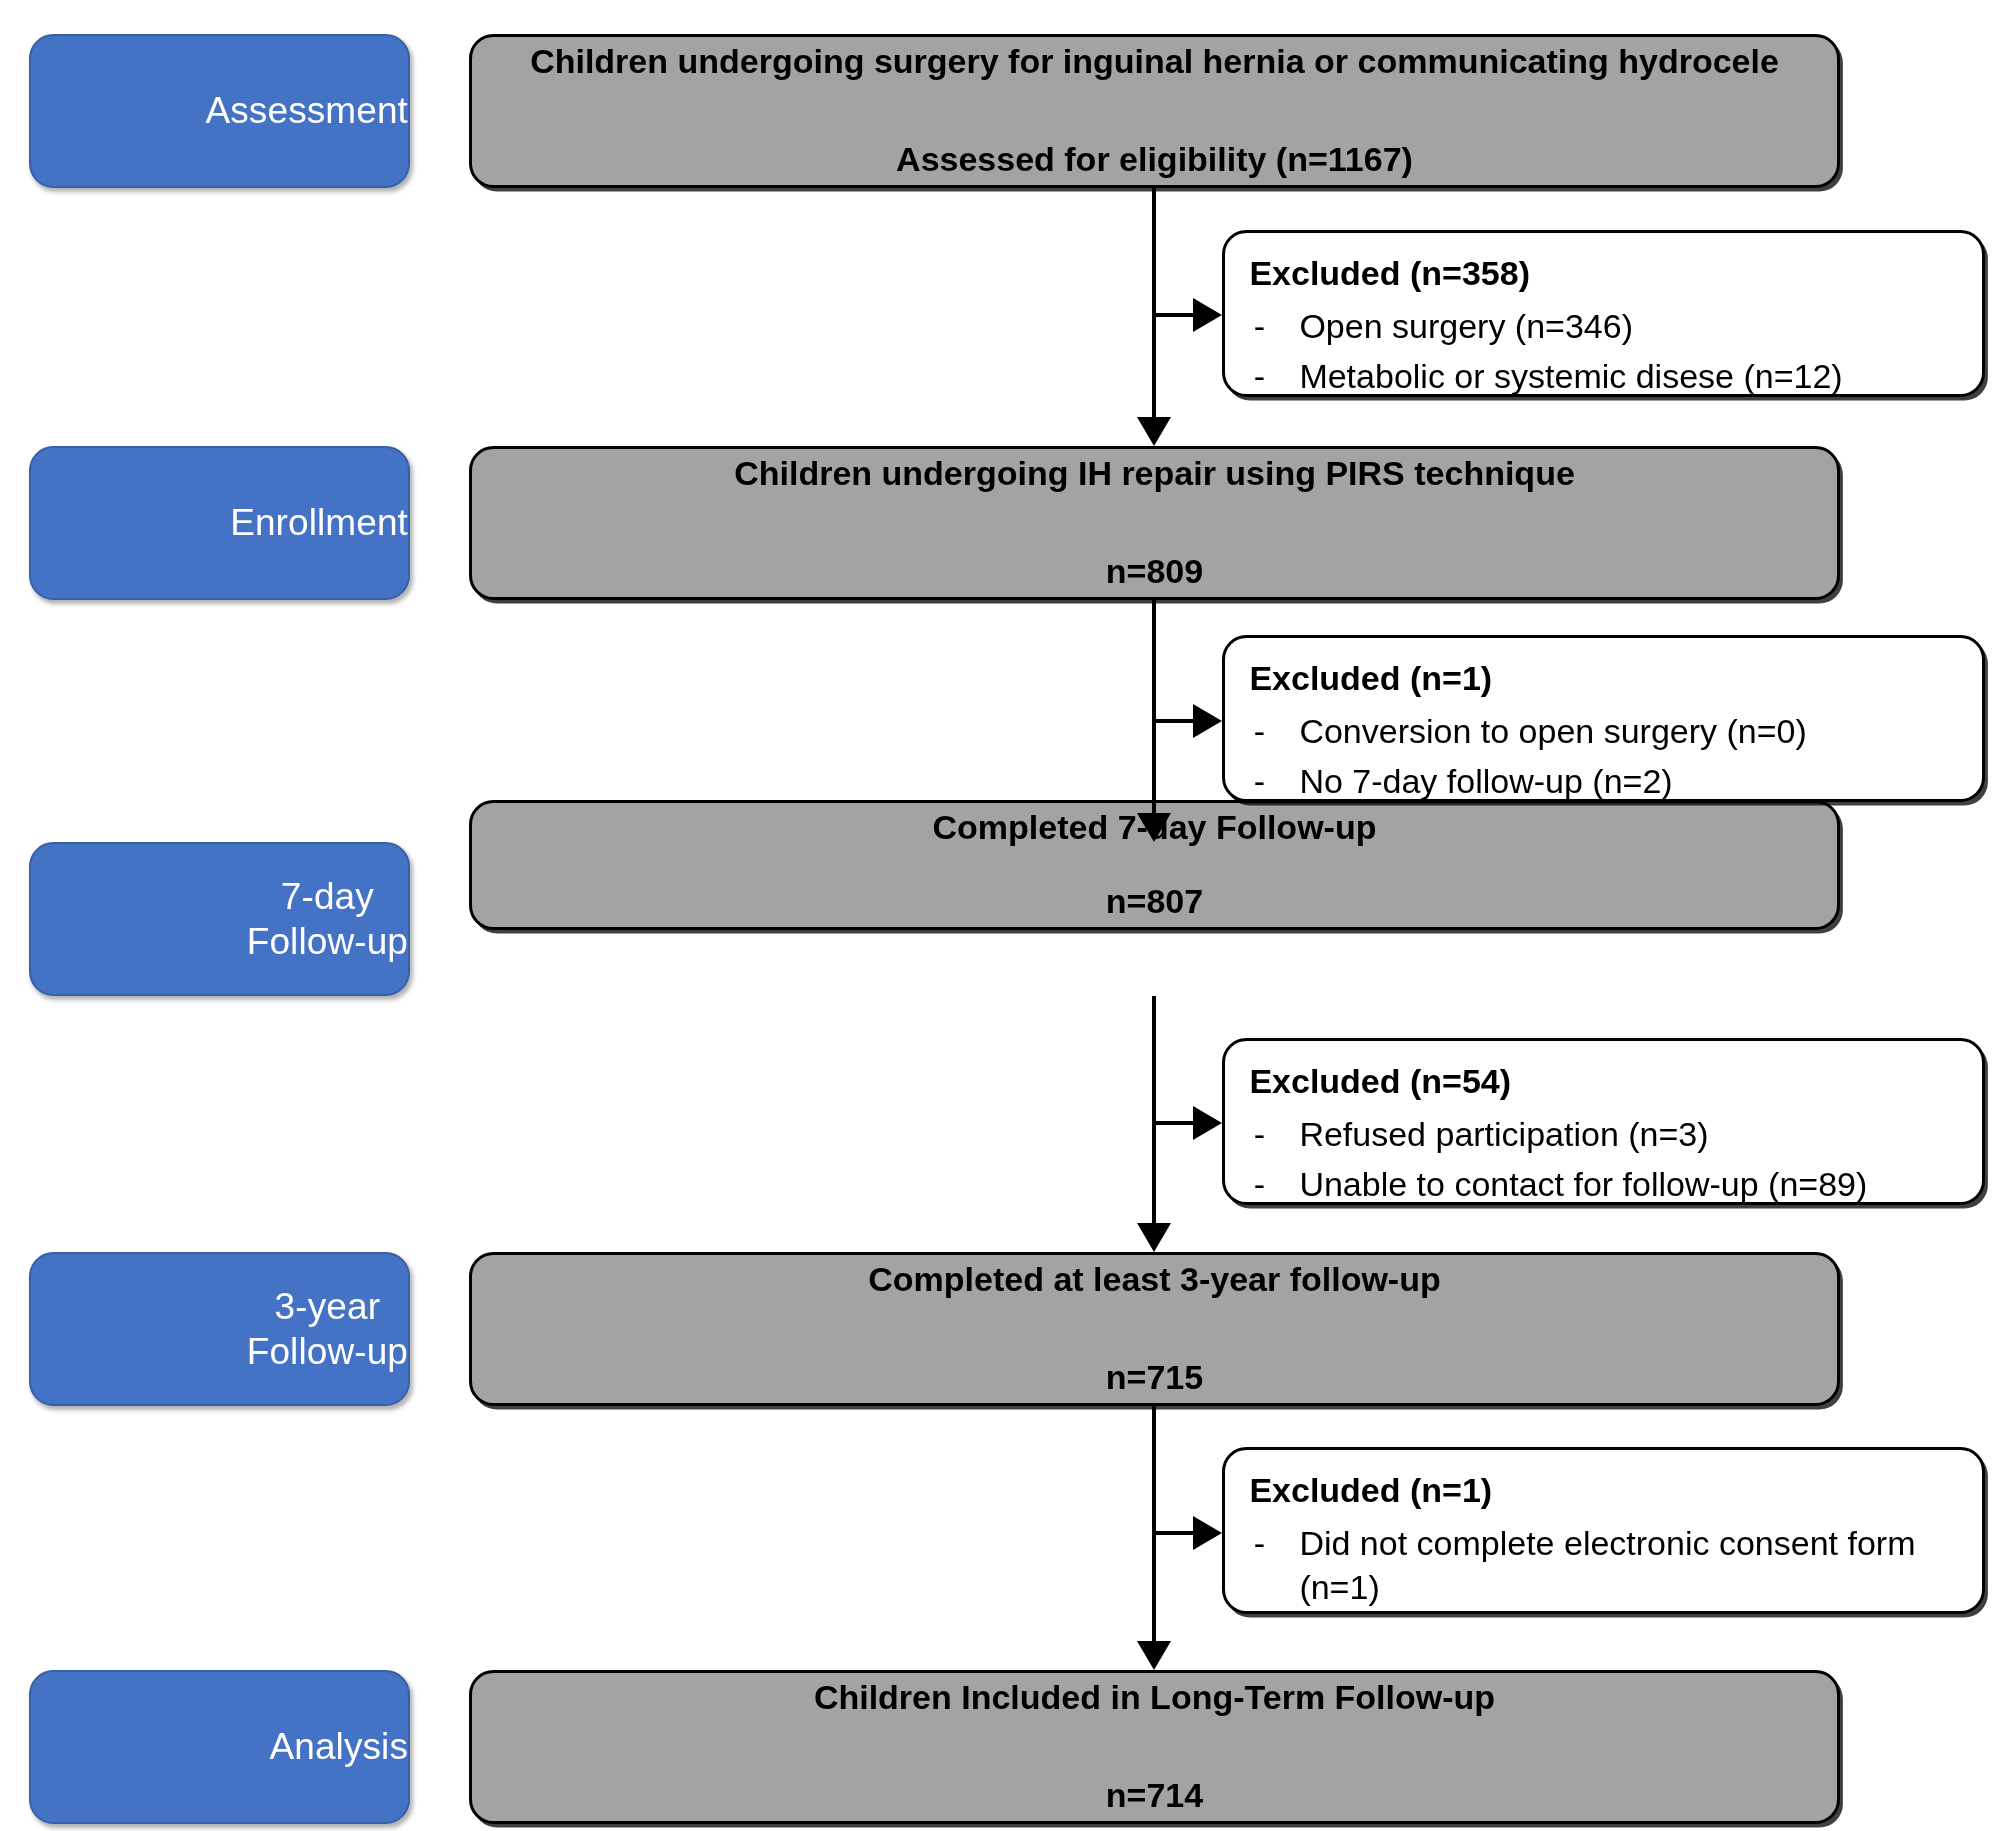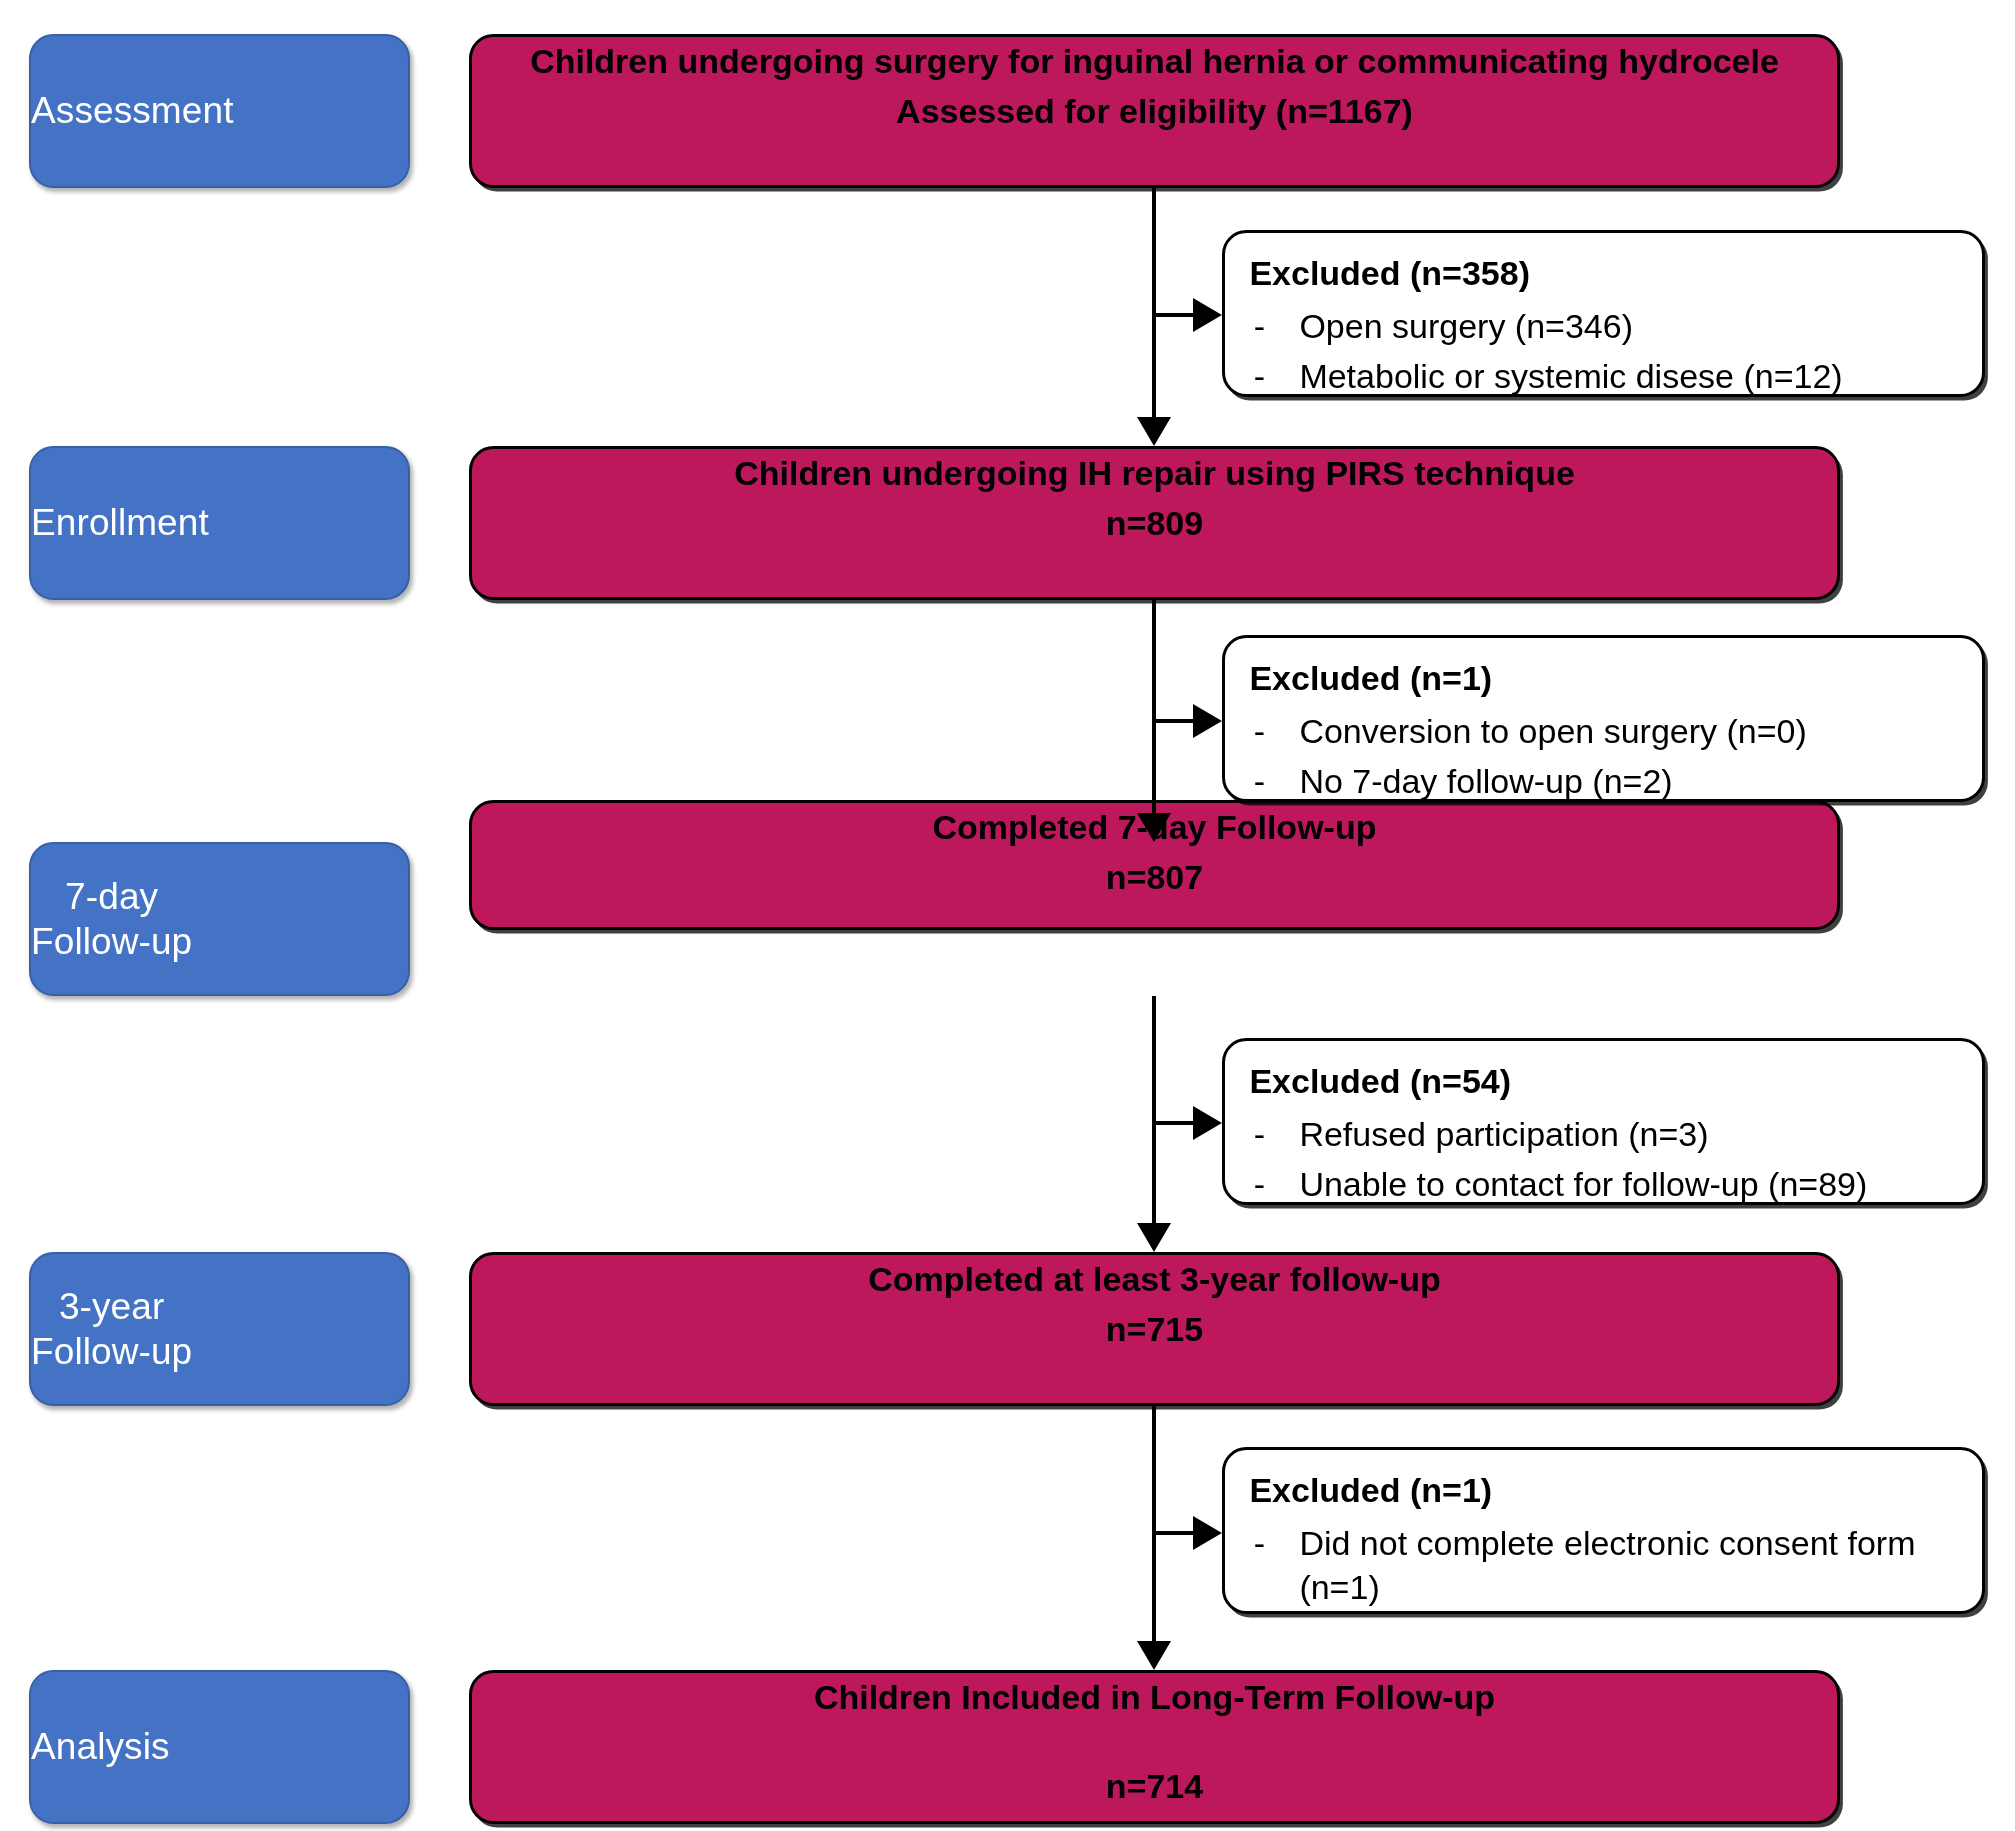--- a/index.html
+++ b/index.html
@@ -22,44 +22,44 @@
   .stage {
     position: absolute;
     left: 29px;
     width: 381px;
     background: #4472C4;
     border: 2.2px solid #3760A8;
     border-radius: 24.4px;
     box-shadow: 2.9px 3.6px 4.3px rgba(0,0,0,0.30);
     display: flex;
     align-items: center;
-    justify-content: flex-start;
+    justify-content: flex-end;
     text-align: center;
     color: #ffffff;
     font-size: 37px;
     line-height: 1.22;
     font-weight: 400;
     letter-spacing: 0.1px;
     box-sizing: border-box;
   }
   .stage .line { display: block; }
 
   
   .mainbox {
     position: absolute;
     left: 469px;
     width: 1371px;
-    background: #be185d;
+    background: #a3a3a3;
     border: 3.6px solid #000000;
     border-radius: 24.4px;
     box-shadow: 3.6px 4.3px 0px -0.7px rgba(0,0,0,0.75);
     display: flex;
     flex-direction: column;
     align-items: center;
-    justify-content: flex-start;
+    justify-content: space-between;
     text-align: center;
     font-size: 34px;
     font-weight: bold;
     color: #000000;
     line-height: 1.46;
     box-sizing: border-box;
   }
   .mainbox .line { display: block; }
 
   

